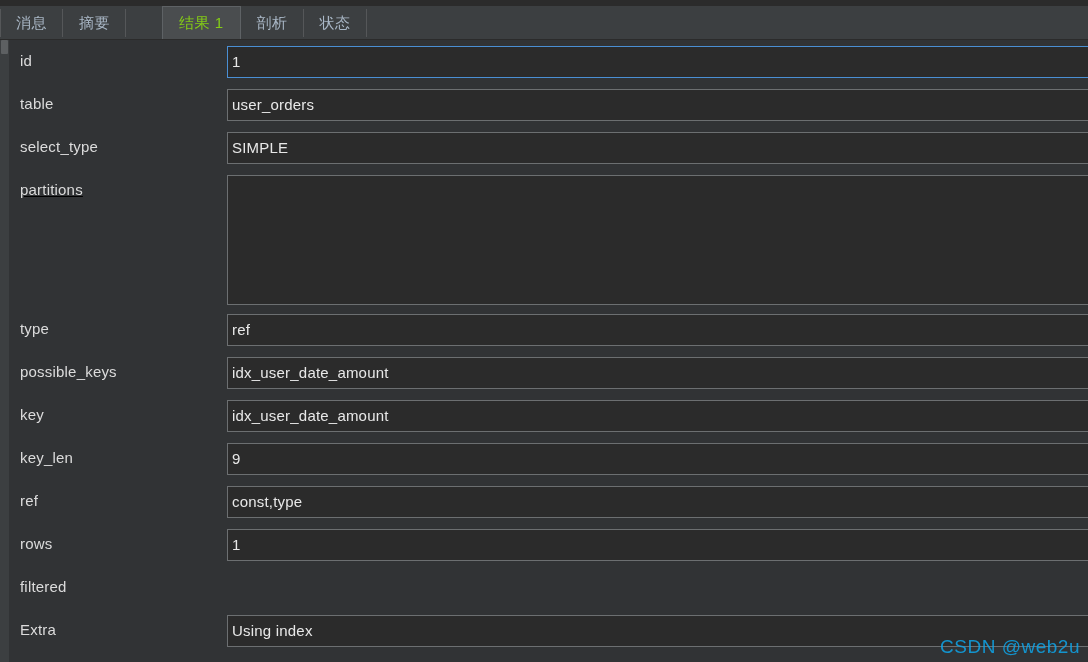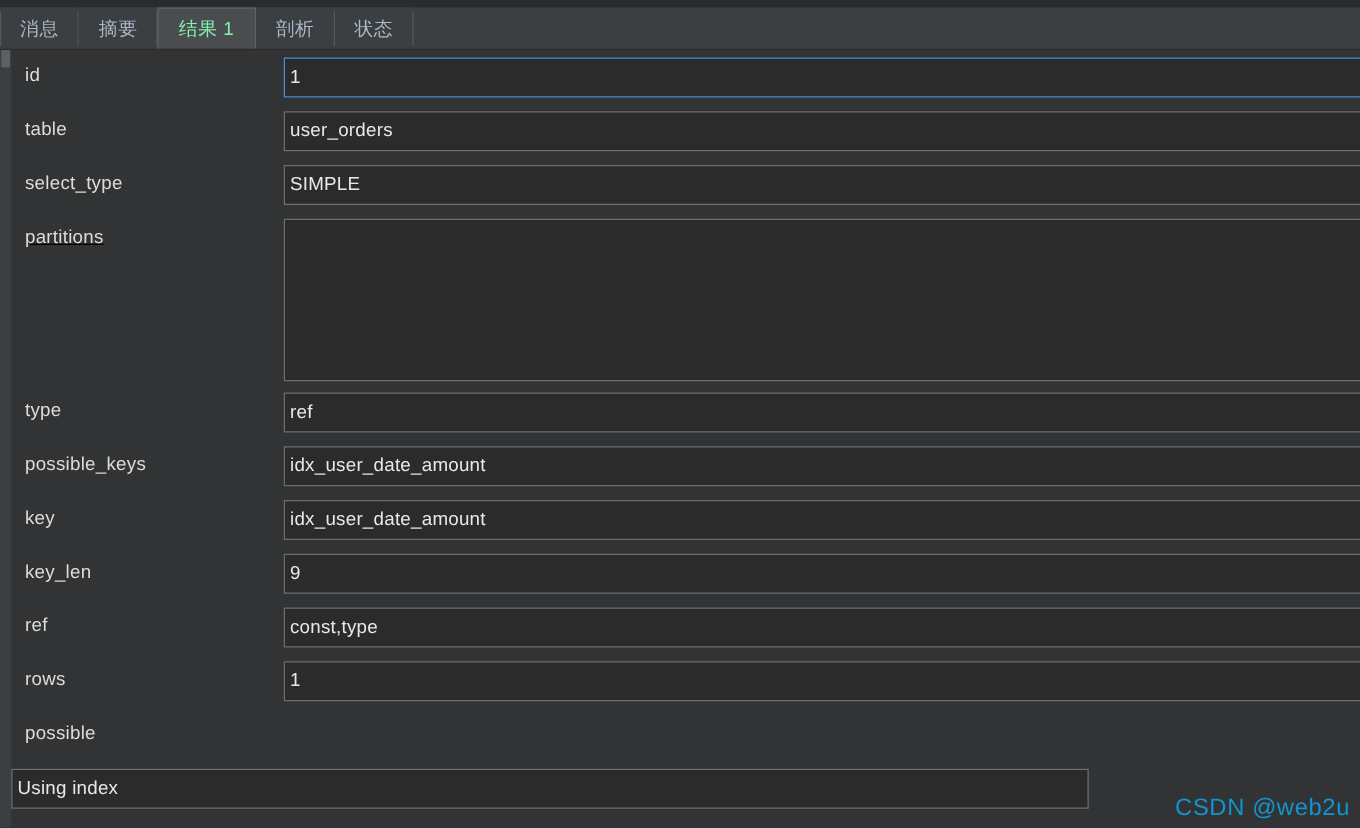--- a/index.html
+++ b/index.html
@@ -67,24 +67,25 @@
   }
   .tab:first-child::before {
     content: "";
     position: absolute;
     left: 0; top: 3px; bottom: 3px;
     width: 1px;
     background: #555759;
   }
   .tab.active {
     background: #4a4d4f;
-    color: #86efac;
+    color: #84cc16;
     border-top: 1px solid #5e6265;
     border-left: 1px solid #5e6265;
     border-right: 1px solid #5e6265;
+    margin-left: 36px;
   }
   .tab.active::after { background: transparent; }
   .tabbar-underline {
     position: absolute;
     left: 0; top: 39px;
     width: 1088px;
     height: 1px;
     background: #2b2b2b;
   }
 
@@ -269,23 +270,24 @@
             <div class="field">const,type</div>
           </div>
         </div>
         <div class="row">
           <div class="row-label">rows</div>
           <div class="field-wrap">
             <div class="field">1</div>
           </div>
         </div>
         <div class="row">
-          <div class="row-label">possible</div>
-        </div>
-        <div class="row">
+          <div class="row-label">filtered</div>
+        </div>
+        <div class="row">
+          <div class="row-label">Extra</div>
           <div class="field-wrap">
             <div class="field">Using index</div>
           </div>
         </div>
       </div>
 
     <div class="watermark">CSDN @web2u</div>
   </div>
 
 </div>

